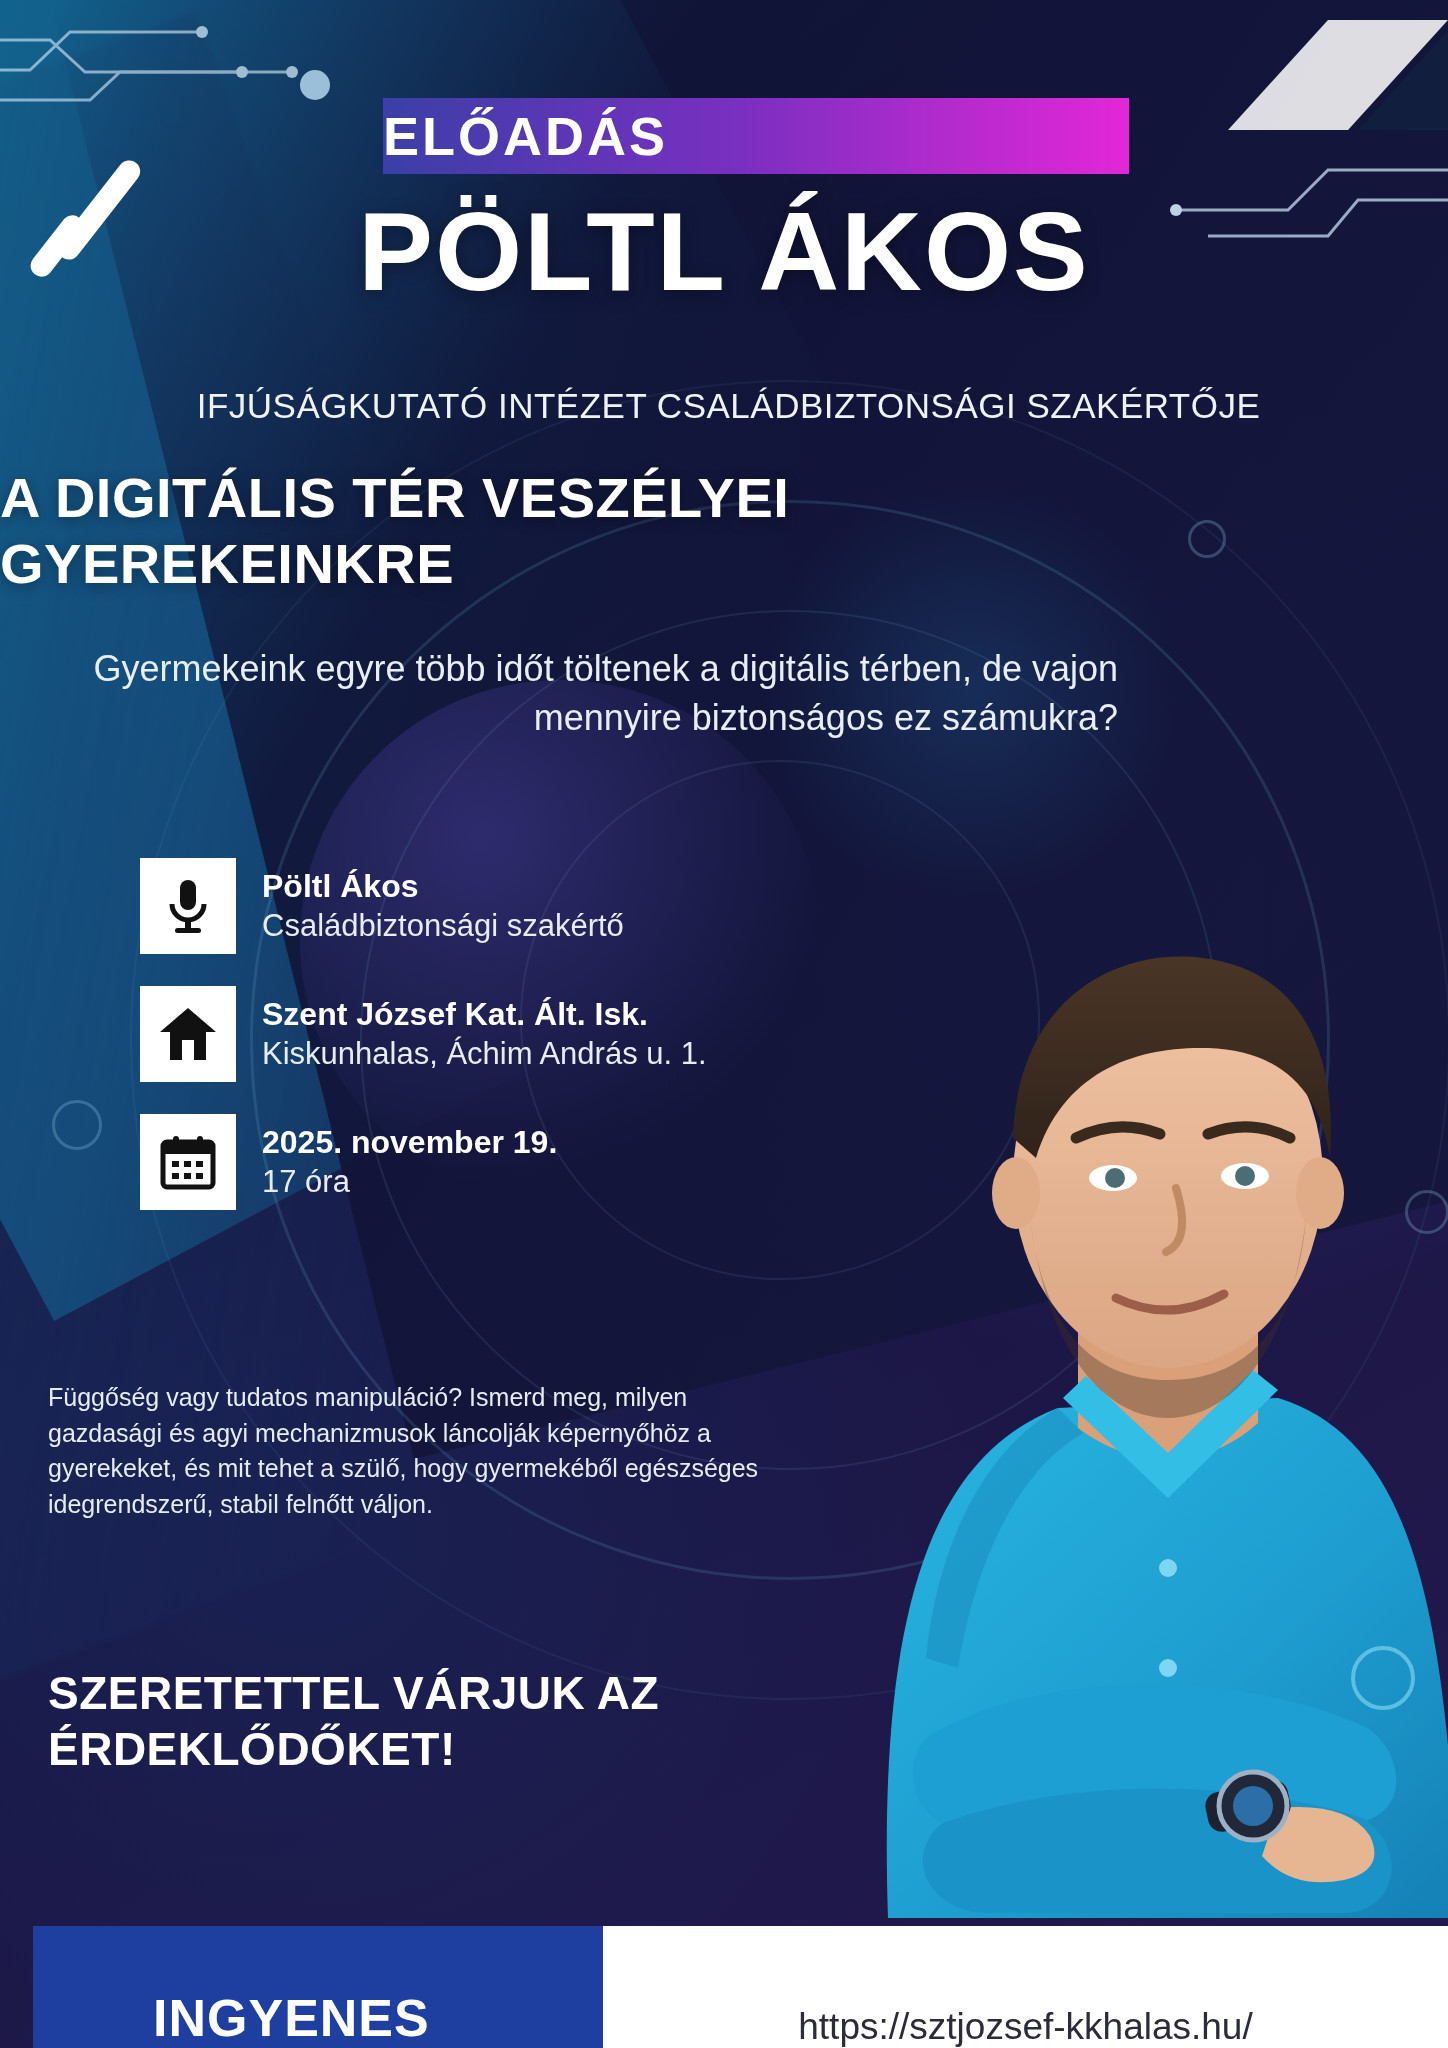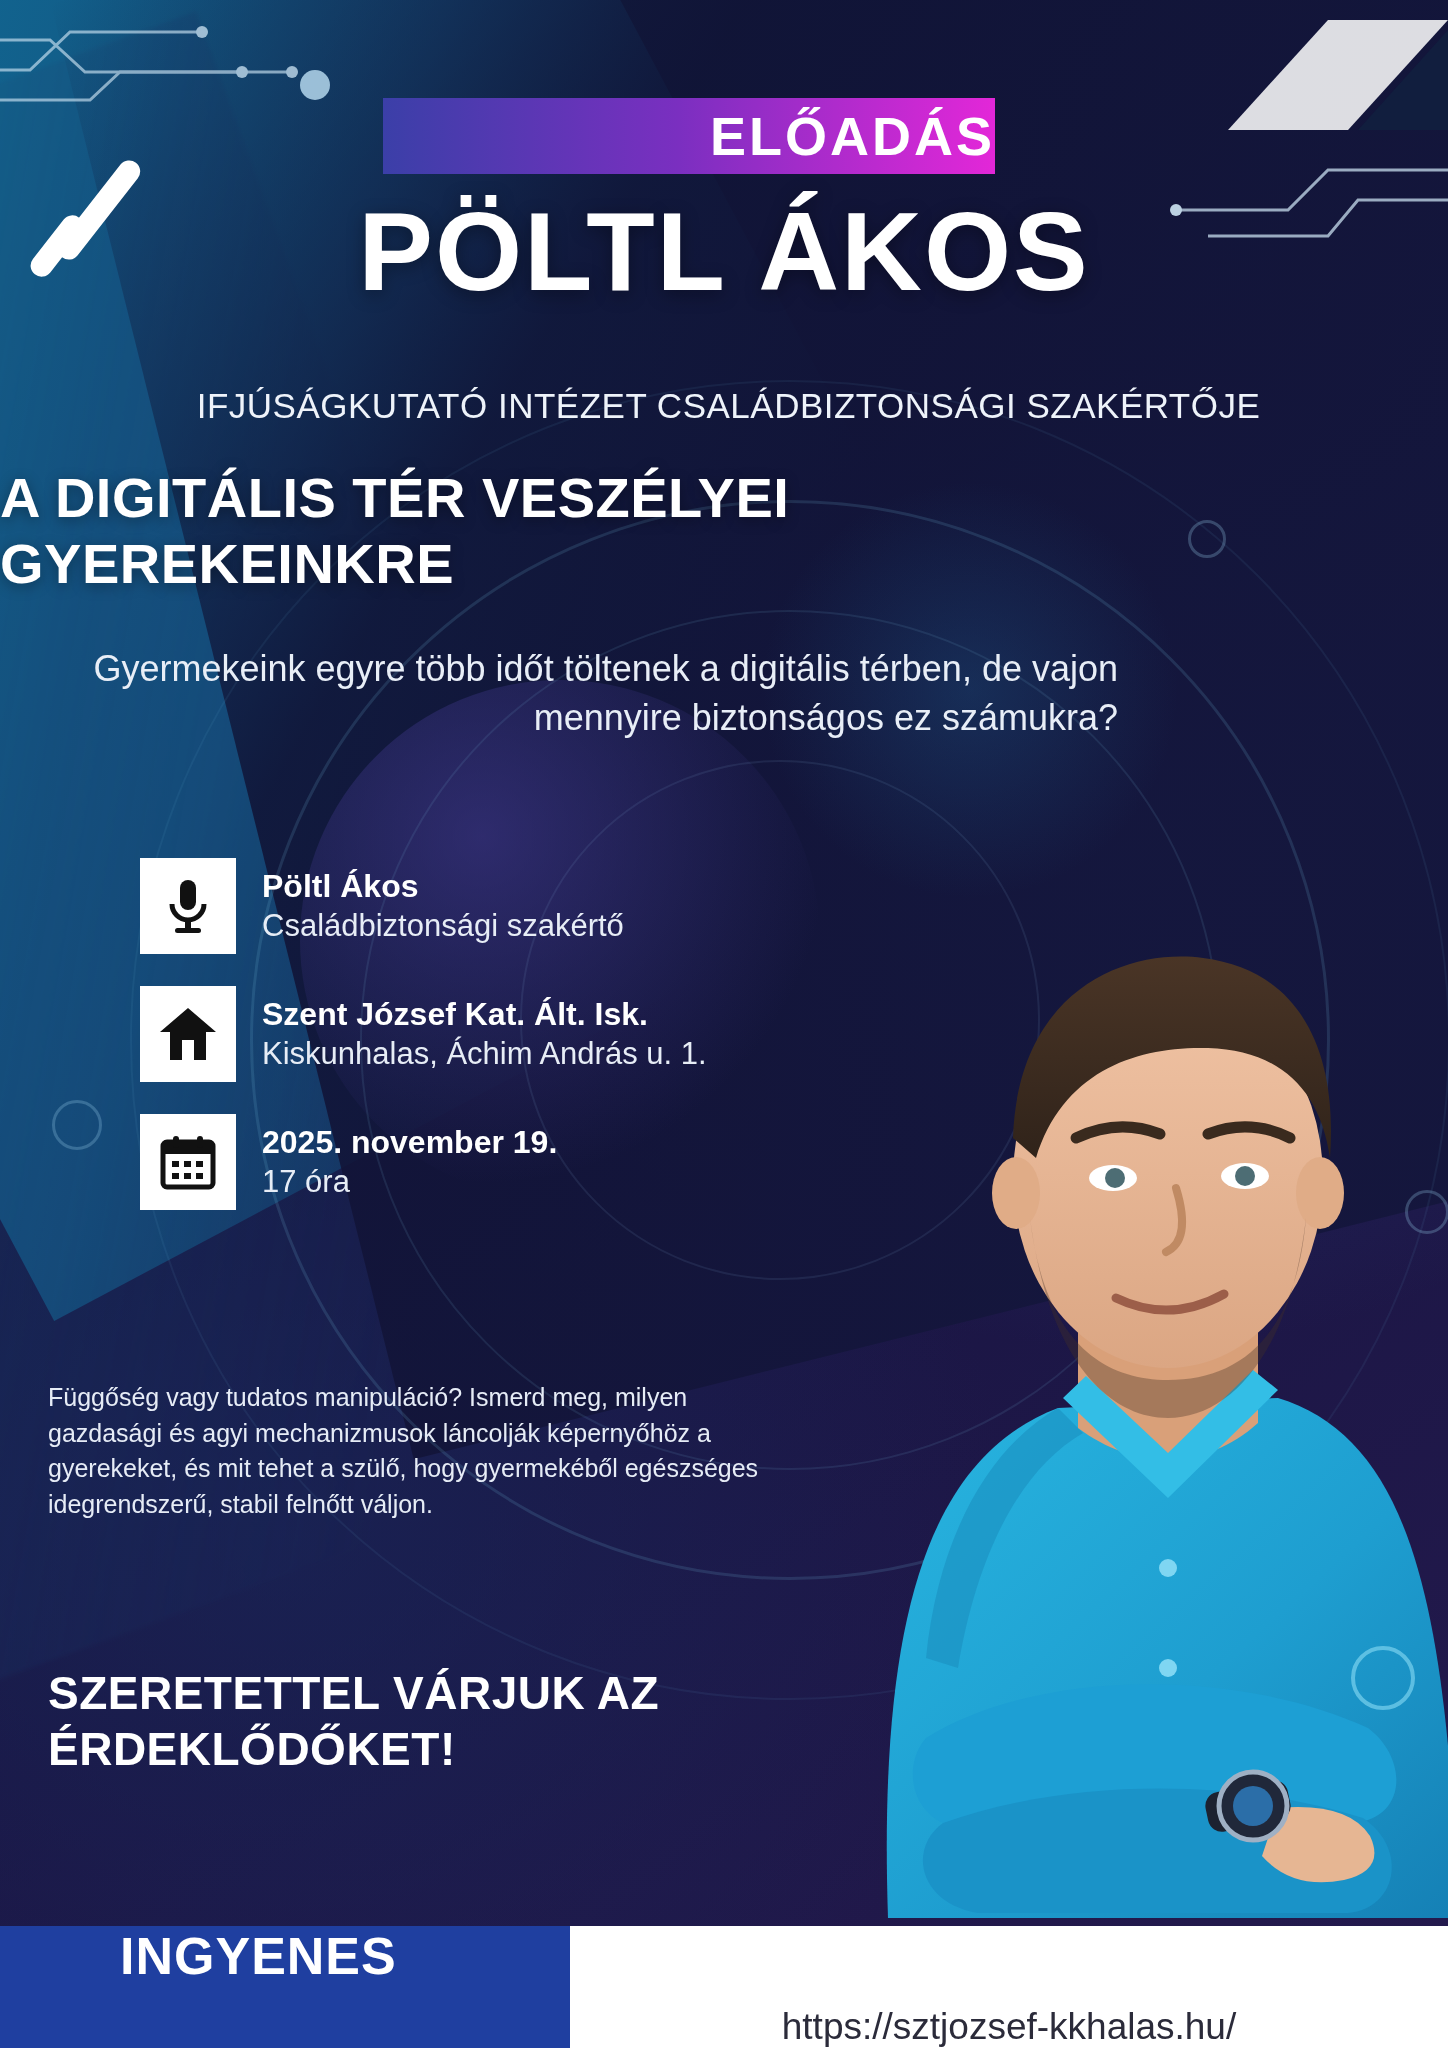--- a/index.html
+++ b/index.html
@@ -97,23 +97,23 @@
     border-radius: 12px;
     transform: rotate(38deg);
   }
   .slash.s1 { width: 22px; height: 120px; left: 88px;  top: 150px; }
   .slash.s2 { width: 22px; height: 72px;  left: 46px;  top: 210px; }
 
   
   .eloadas-bar {
     position: absolute;
     left: 383px; top: 98px;
-    width: 612px; height: 76px;
+    width: 746px; height: 76px;
     background: linear-gradient(90deg, #3b3fa8 0%, #7a2fc0 48%, #e327d8 100%);
-    display: flex; align-items: center; justify-content: flex-end;
+    display: flex; align-items: center; justify-content: flex-start;
   }
   .eloadas-bar span {
     color: #fff;
     font-size: 54px;
     font-weight: bold;
     letter-spacing: 3px;
   }
 
   .speaker-name {
     position: absolute;
@@ -224,22 +224,23 @@
   
   .footer {
     position: absolute;
     left: 0; bottom: 0;
     width: 1448px; height: 122px;
     display: flex;
   }
   .footer-left {
     width: 570px; height: 100%;
     background: #1f3fa0;
-    display: flex; align-items: flex-start;
+    display: flex; align-items: flex-end;
     padding-left: 120px;
+    margin-left: 33px;
   }
   .footer-left span {
     color: #ffffff;
     font-size: 52px;
     font-weight: bold;
     letter-spacing: 1px;
   }
   .footer-right {
     flex: 1; height: 100%;
     background: #ffffff;

